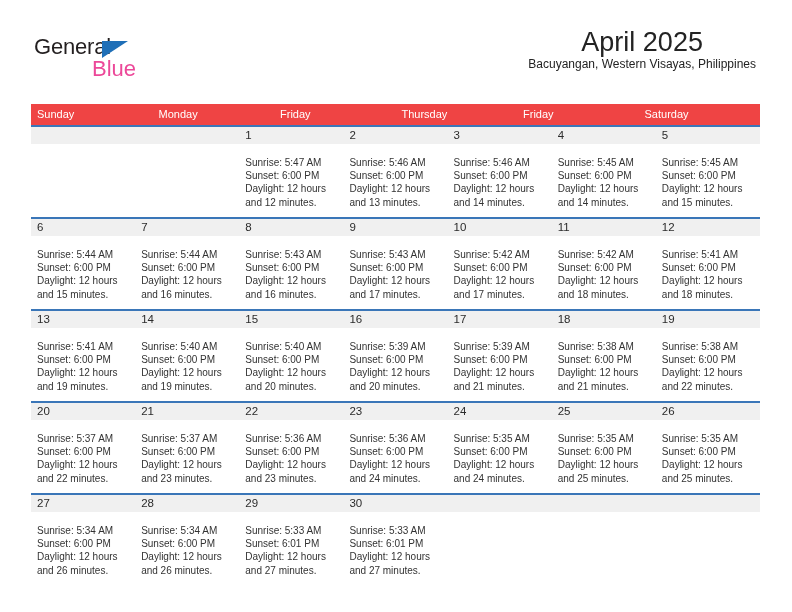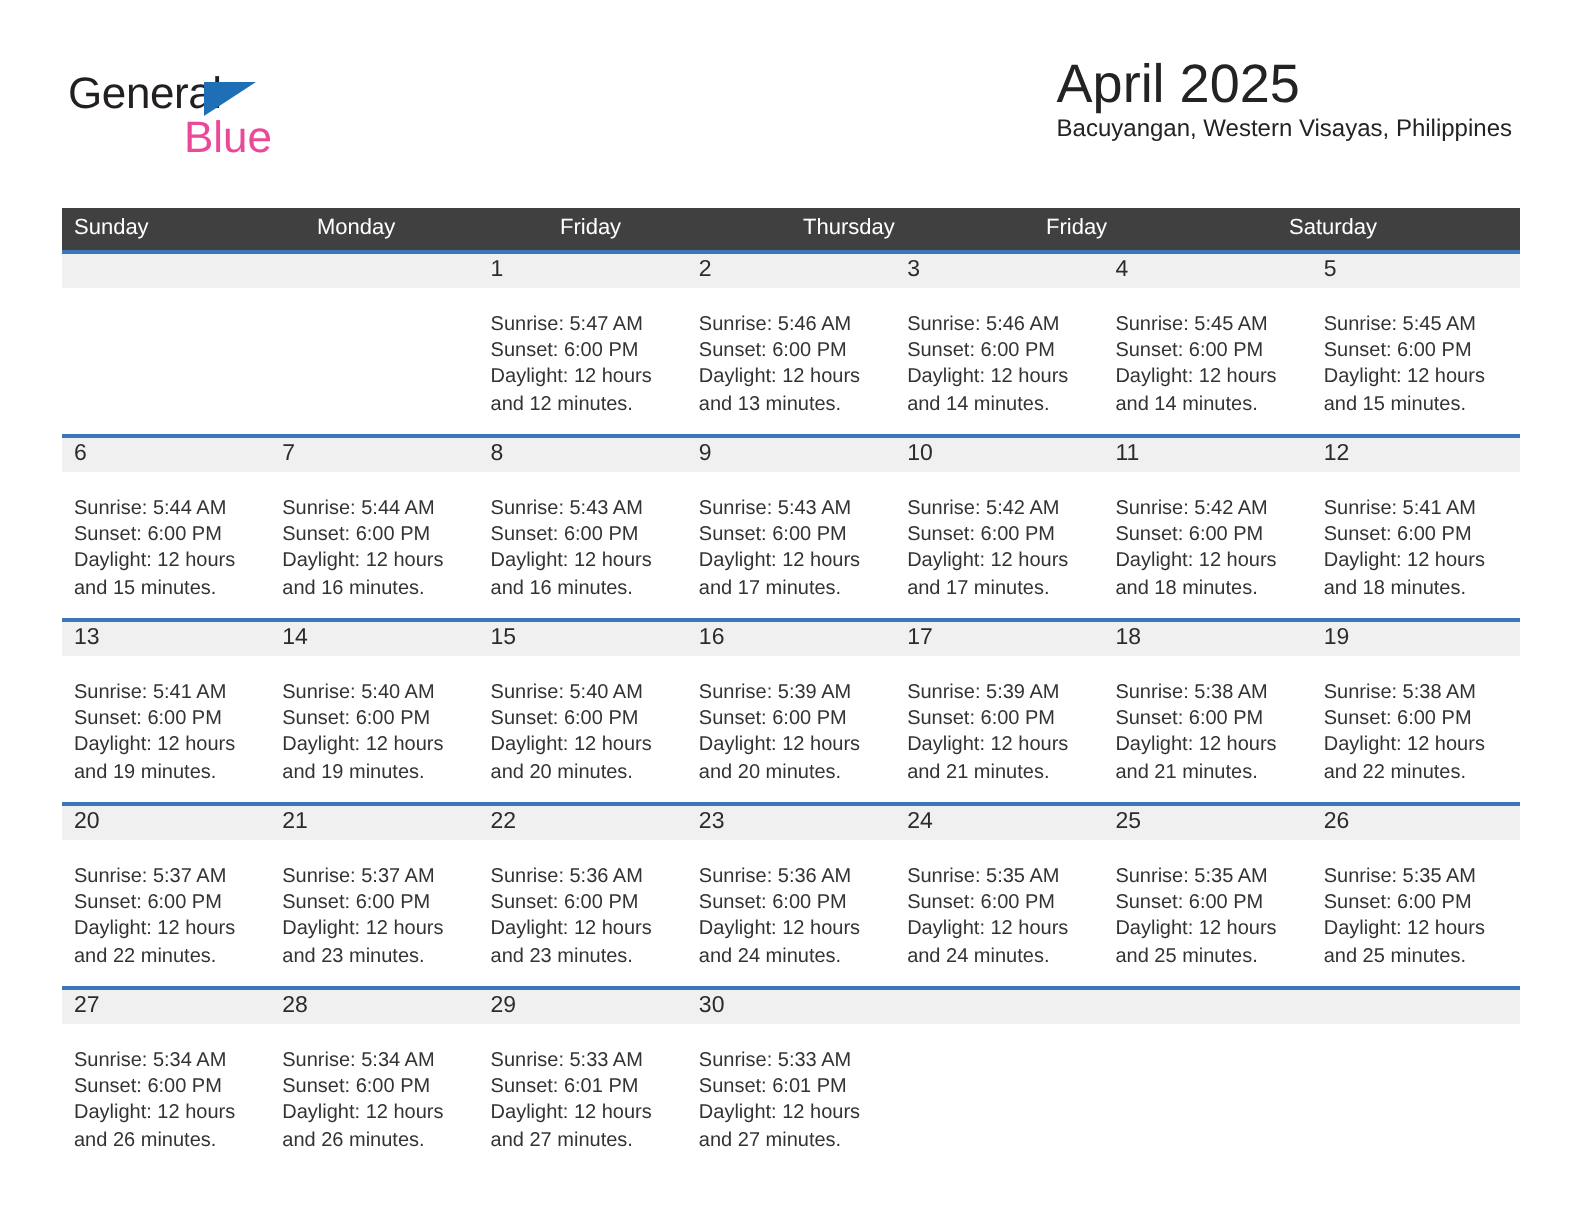--- a/index.html
+++ b/index.html
@@ -60,21 +60,21 @@
     top: 22px;
     font-size: 22px;
     color: #ec4899;
     font-family: "Liberation Sans", sans-serif;
   }
 
   .title-block {
     position: absolute;
     right: 36px;
     top: 28px;
-    text-align: left;
+    text-align: center;
   }
   .cal-title {
     font-size: 27px;
     color: #232323;
     line-height: 1.1;
     white-space: nowrap;
   }
   .cal-subtitle {
     margin-top: 0;
     font-size: 12px;
@@ -85,21 +85,21 @@
 
   
   .calendar {
     position: absolute;
     left: 31px;
     top: 104px;
     width: 729px;
   }
   .weekday-row {
     display: flex;
-    background: #404040;
+    background: #ef4444;
     height: 21px;
   }
   .weekday {
     flex: 1 1 0;
     color: #ffffff;
     font-size: 11px;
     line-height: 21px;
     padding-left: 6px;
     box-sizing: border-box;
     white-space: nowrap;

